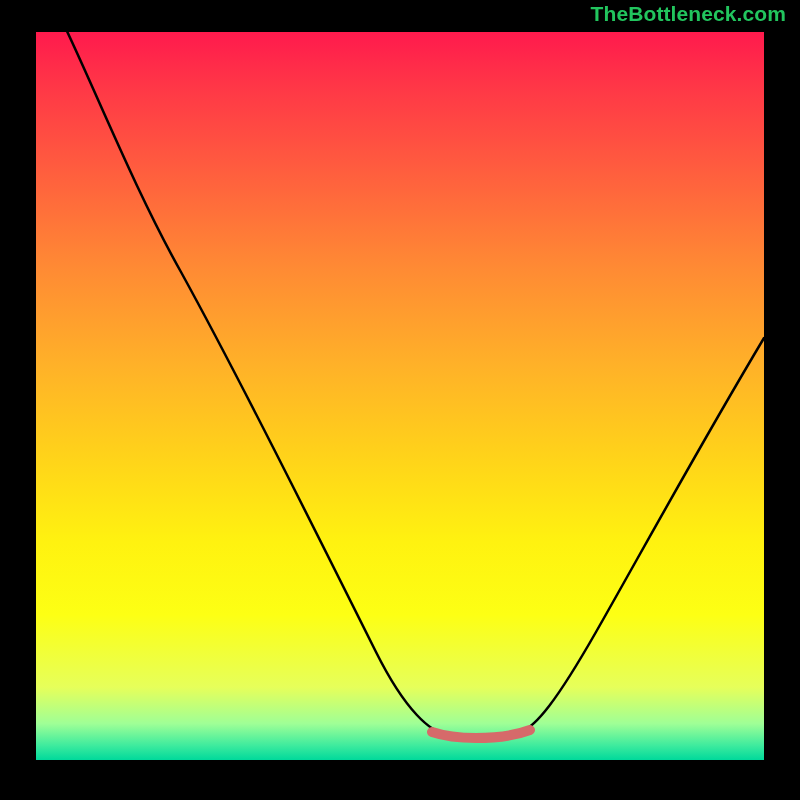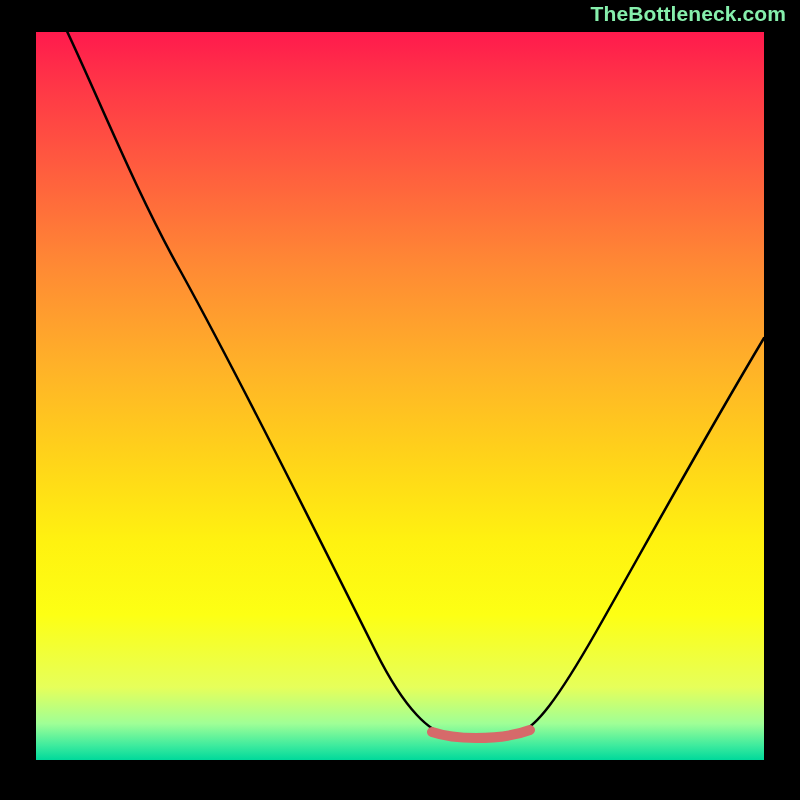--- a/index.html
+++ b/index.html
@@ -13,21 +13,21 @@
   .container {
     position: relative;
     width: 800px;
     height: 800px;
     background: #000;
   }
   .watermark {
     position: absolute;
     top: 2px;
     right: 14px;
-    color: #86efac;
+    color: #22c55e;
     font-family: Arial, Helvetica, sans-serif;
     font-size: 21px;
     font-weight: 590;
     letter-spacing: 0.1px;
     z-index: 5;
   }
   .plot-frame {
     position: absolute;
     left: 36px;
     top: 32px;

